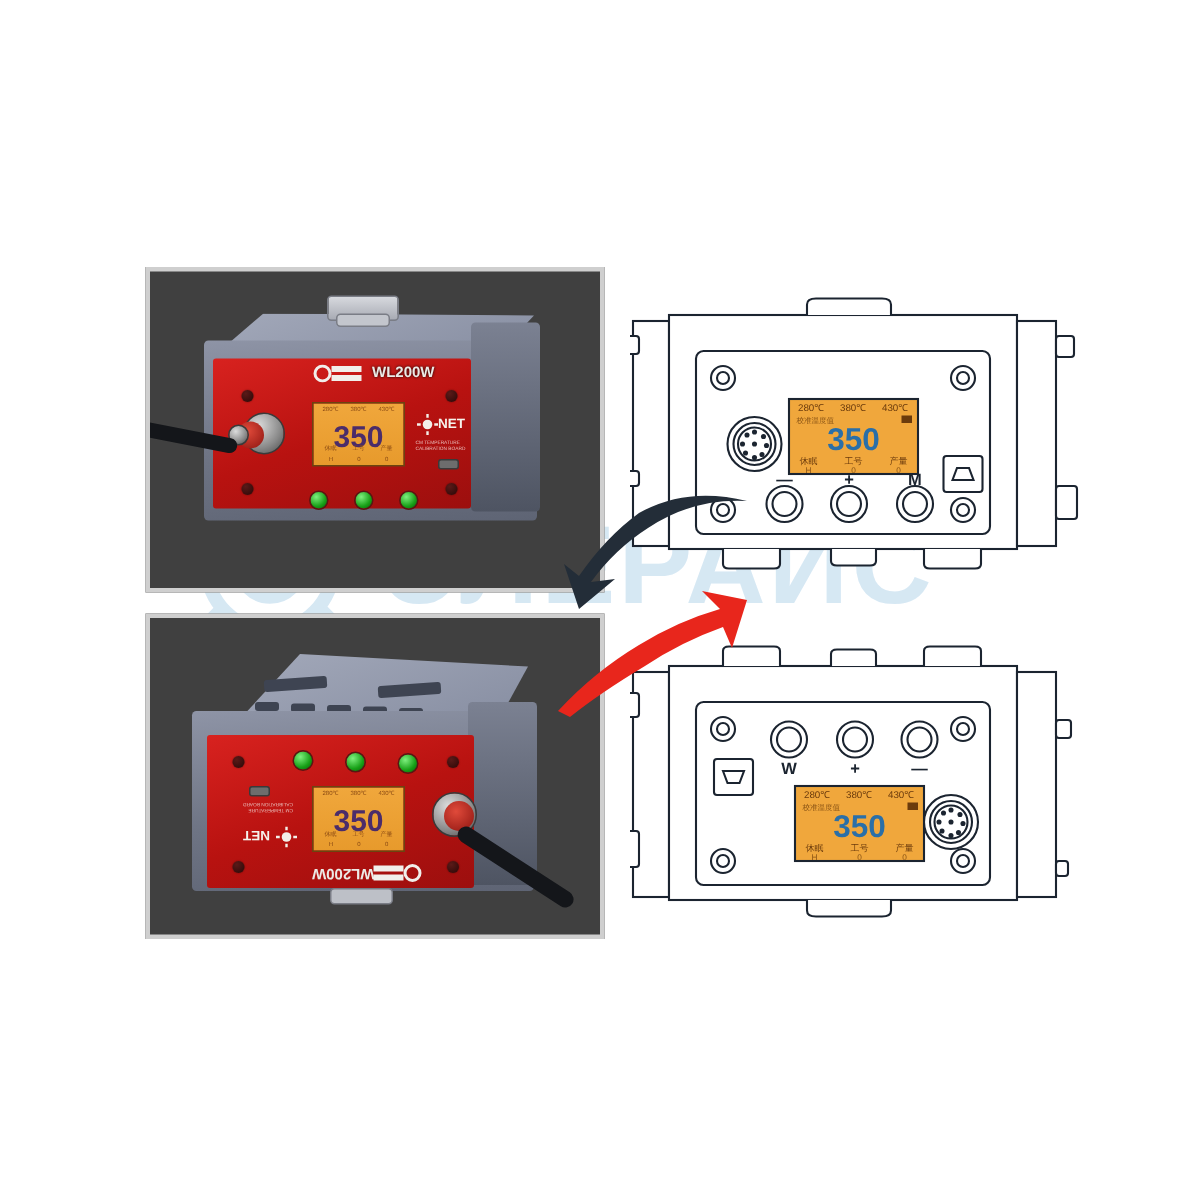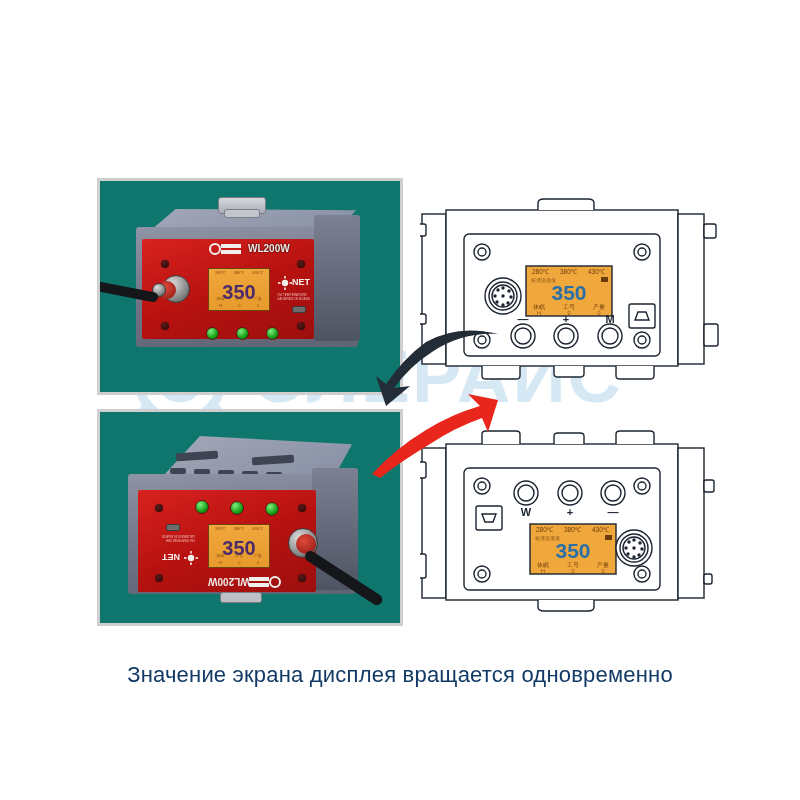--- a/index.html
+++ b/index.html
@@ -36,21 +36,21 @@
     position: absolute; left: 155px; top: 22px;
     font-size: 74px; font-weight: 700; letter-spacing: 2px;
     color: #cfe4f2;
     font-family: "Liberation Sans", sans-serif;
   }
   .wm-gear { position: absolute; left: 8px; top: 6px; }
 
   
   .photo-frame {
     position: absolute;
-    background: #0f766e;
+    background: #404040;
     border: 3px solid #cfcfcf;
     overflow: hidden;
     z-index: 2;
   }
   .frame-a { left: 97px;  top: 178px; width: 306px; height: 217px; }
   .frame-b { left: 97px;  top: 409px; width: 306px; height: 217px; }
 
   
   .dev-photo { position: absolute; inset: 0; }
 
@@ -483,15 +483,14 @@
     </g>
   </svg>
 
   <svg class="arrow-wrap arrow-dark" viewBox="0 0 130 80">
     <path d="M128 4 Q92 2 62 22 Q40 36 24 58 L40 56 L16 76 L6 46 L16 54 Q34 28 56 12 Q88 -6 128 4 Z" fill="#232d38"></path>
   </svg>
   <svg class="arrow-wrap arrow-red" viewBox="0 0 130 100">
     <path d="M2 96 Q26 70 56 52 Q82 36 110 28 L98 16 L128 22 L118 54 L112 40 Q84 50 60 66 Q30 84 10 100 Z" fill="#e8261c"></path>
   </svg>
 
-  <div class="title-bottom">Значение экрана дисплея вращается одновременно</div>
 
 </div>
 
 </body></html>

